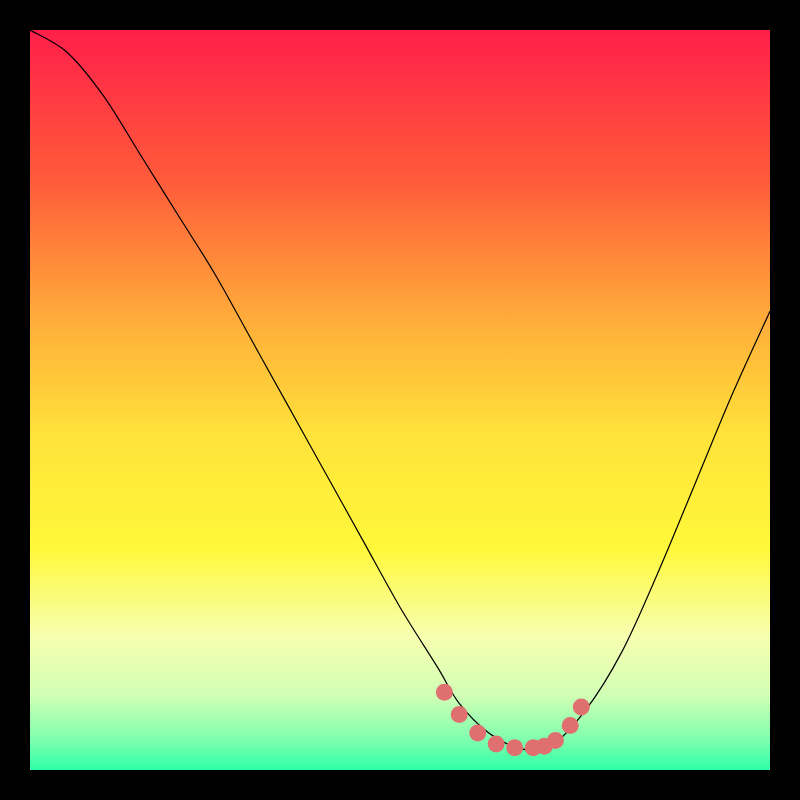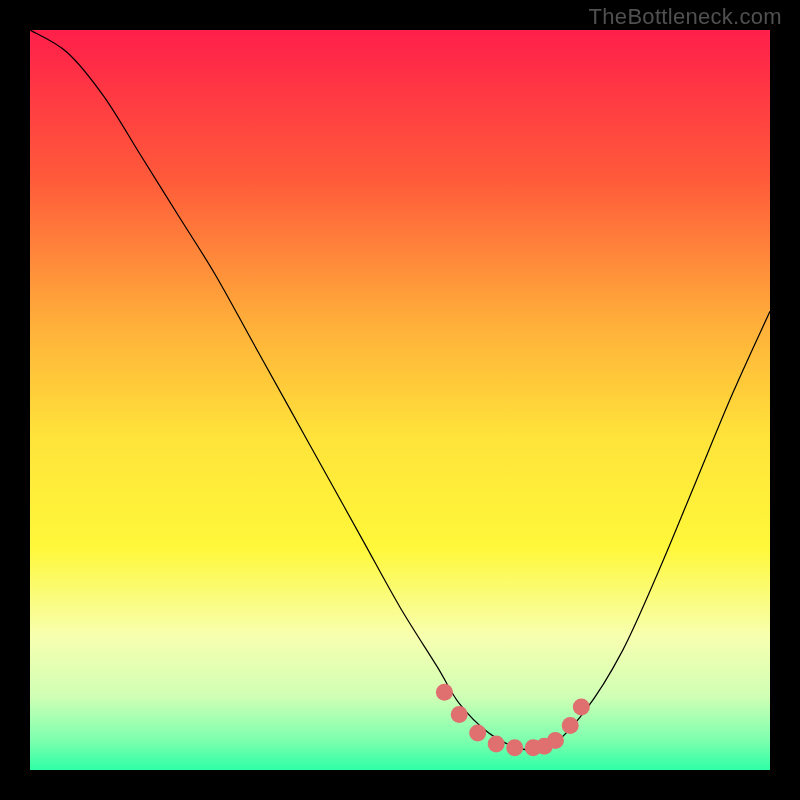--- a/index.html
+++ b/index.html
@@ -21,21 +21,20 @@
     top: 30px;
     width: 740px;
     height: 740px;
   }
   .plot-area svg { display: block; }
 </style>
 </head>
 <body>
 
 <div class="frame">
-  <div class="watermark">TheBottleneck.com</div>
   <div class="plot-area">
     <svg id="chart-svg" width="740" height="740" viewBox="0 0 740 740">
         <defs>
           <linearGradient id="bg-grad" x1="0" y1="0" x2="0" y2="1">
             <stop offset="0%" stop-color="#ff1f4a"></stop>
             <stop offset="20%" stop-color="#ff5a3a"></stop>
             <stop offset="40%" stop-color="#ffb03a"></stop>
             <stop offset="55.00000000000001%" stop-color="#ffe33a"></stop>
             <stop offset="70%" stop-color="#fff83a"></stop>
             <stop offset="82%" stop-color="#f7ffb0"></stop>

